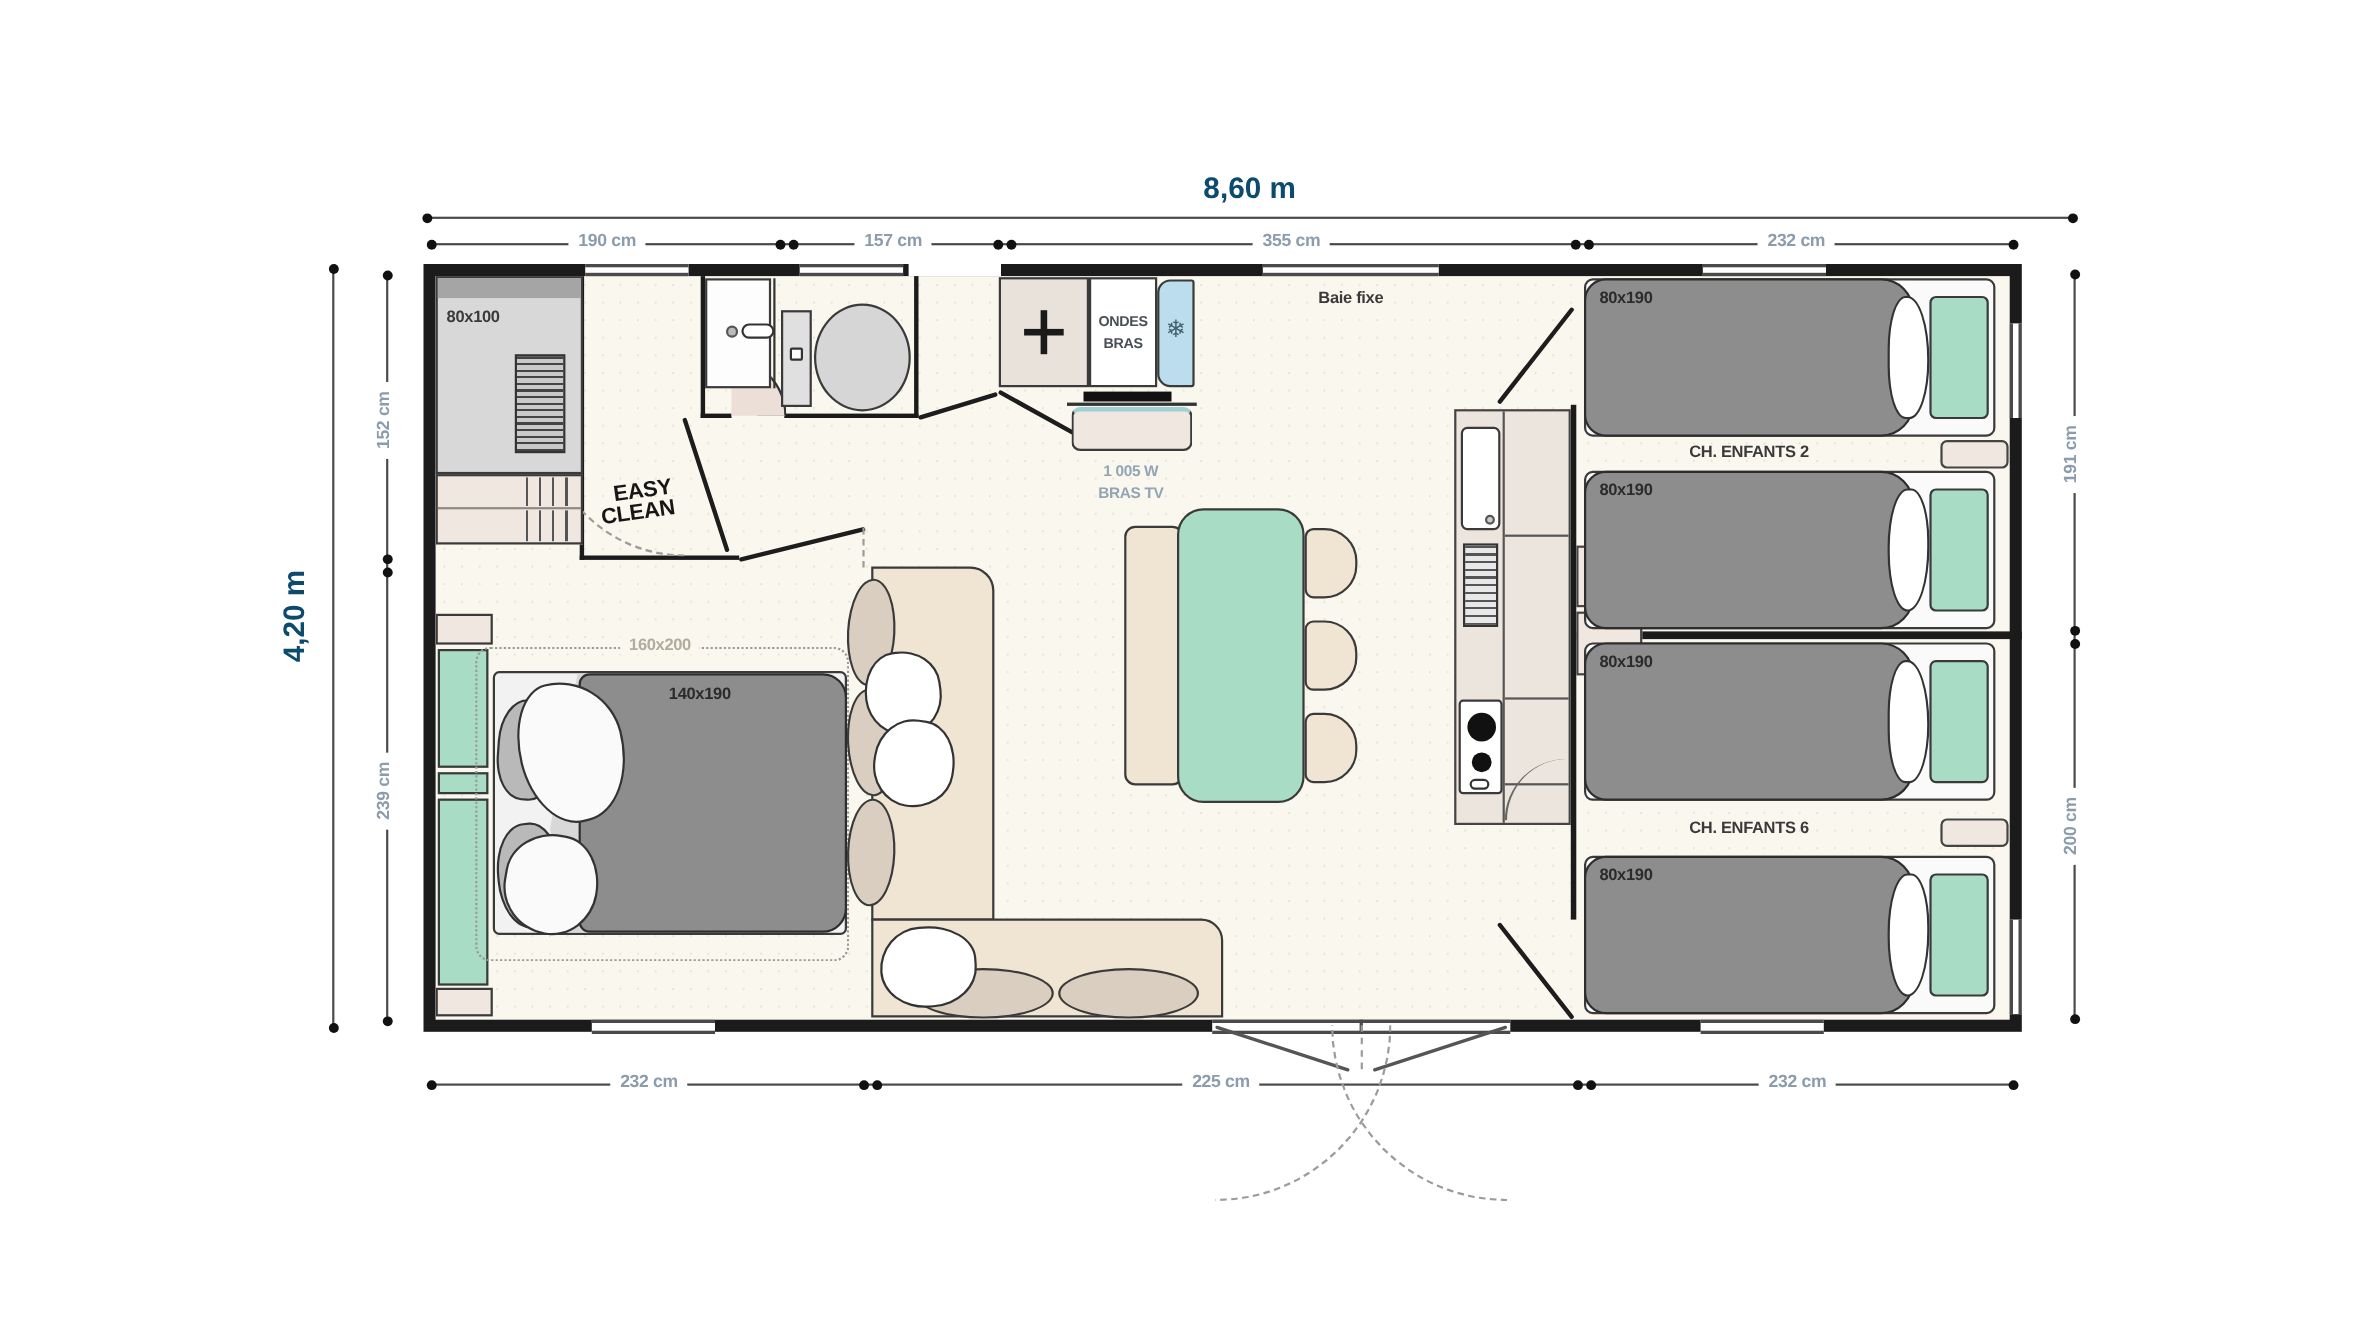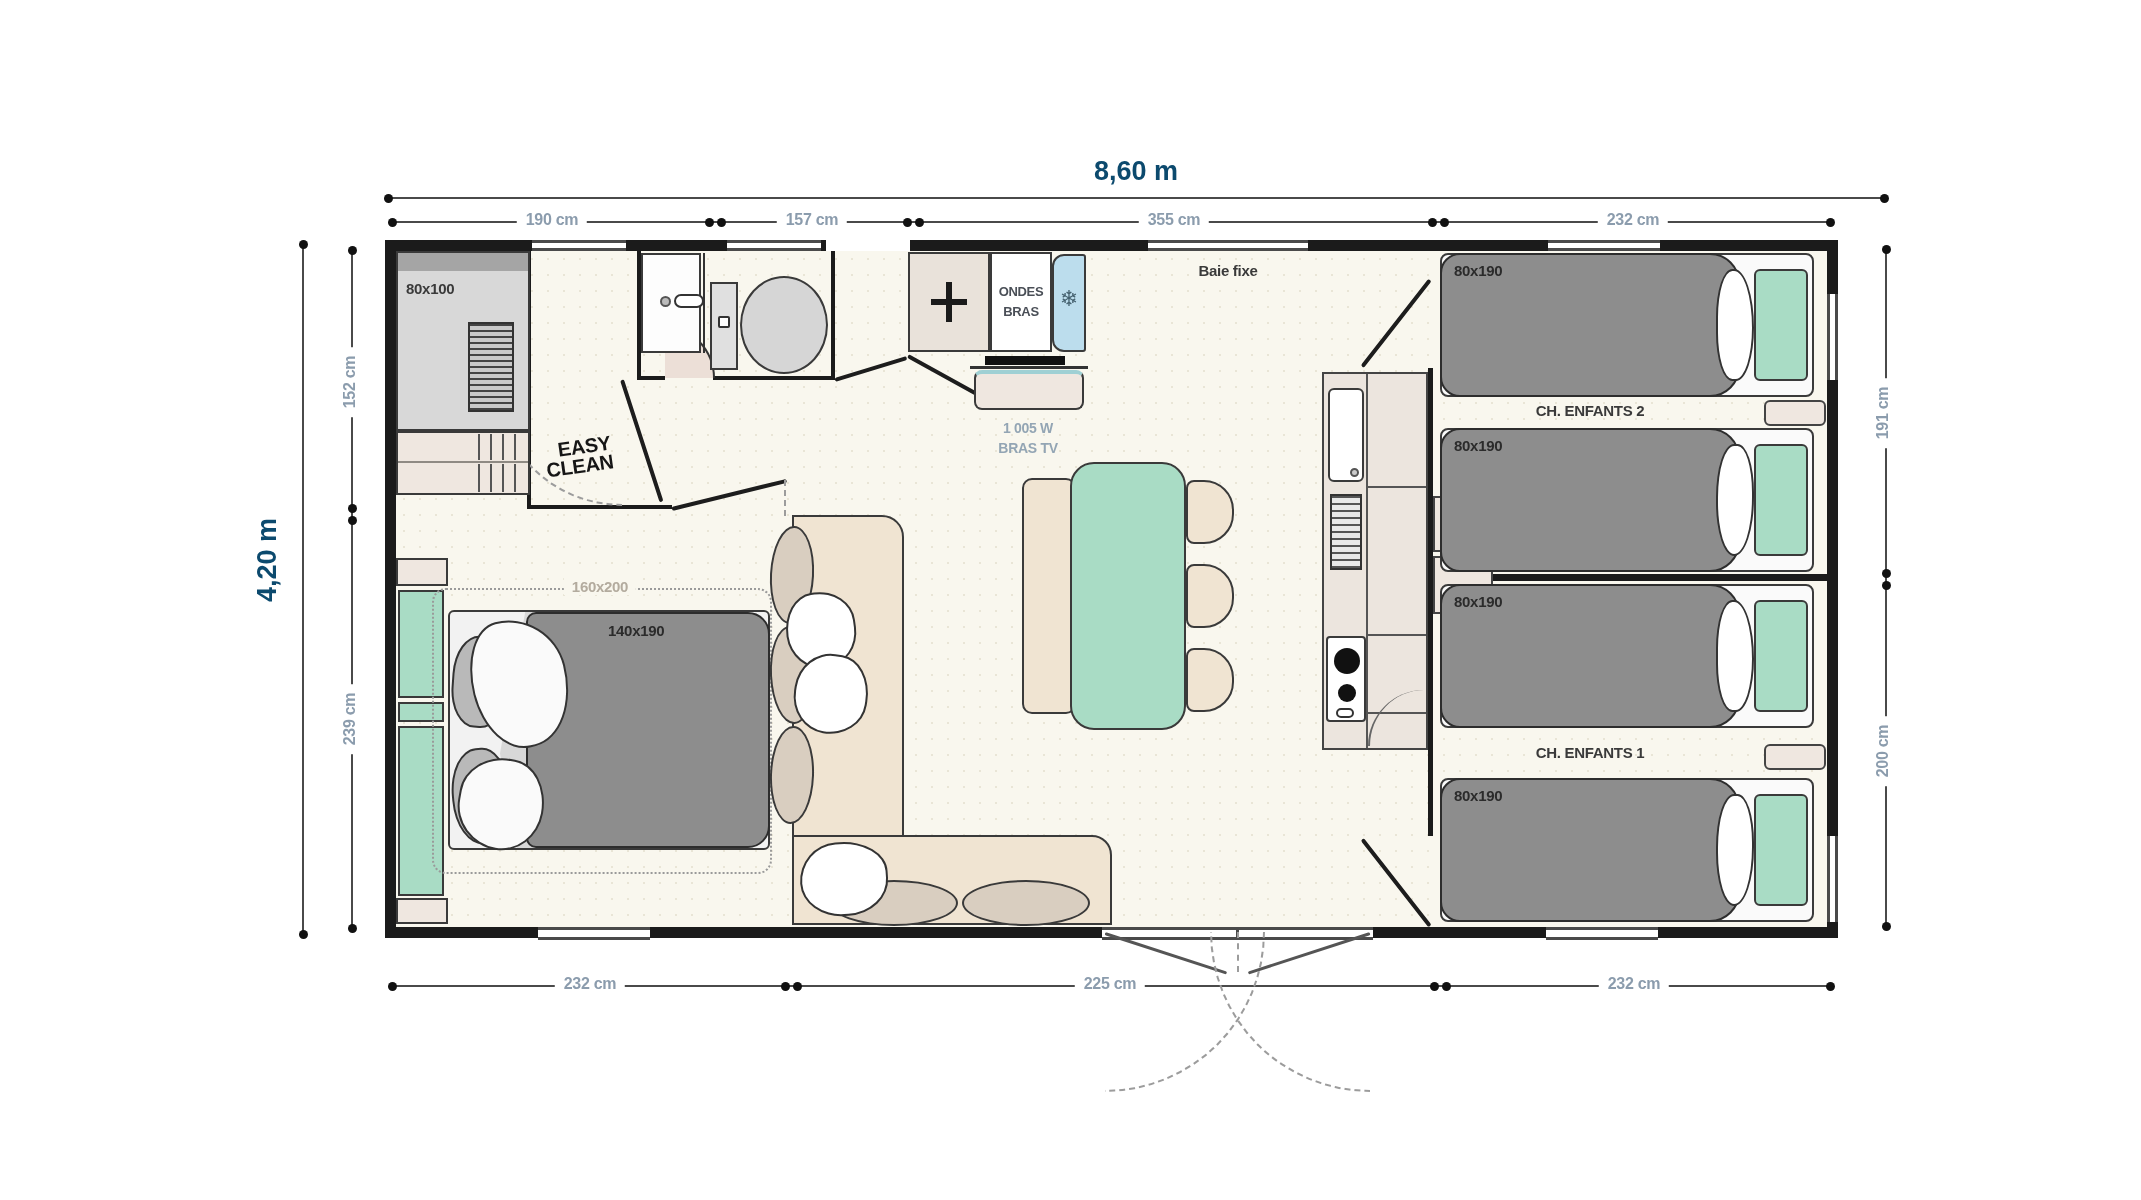--- a/index.html
+++ b/index.html
@@ -248,21 +248,21 @@
   <div class="abs lbl" style="left:1454px;top:437px;font-size:15px;color:#2b2b2b;">80x190</div>
   <div class="abs pillow" style="left:1716px;top:444px;width:38px;height:112px;border-radius:50% 45% 55% 50%;"></div>
   <div class="abs furn mint" style="left:1754px;top:444px;width:54px;height:112px;border-radius:6px;"></div>
 
   <div class="abs furn" style="left:1440px;top:584px;width:374px;height:144px;background:#fafafa;border-radius:8px;"></div>
   <div class="abs furn graybed" style="left:1440px;top:584px;width:300px;height:144px;border-radius:20px 30px 30px 20px;border-color:#2d2d2d;"></div>
   <div class="abs lbl" style="left:1454px;top:593px;font-size:15px;color:#2b2b2b;">80x190</div>
   <div class="abs pillow" style="left:1716px;top:600px;width:38px;height:112px;border-radius:45% 55% 50% 45%;"></div>
   <div class="abs furn mint" style="left:1754px;top:600px;width:54px;height:112px;border-radius:6px;"></div>
 
-  <div class="abs lbl" style="left:1460px;top:744px;width:260px;text-align:center;font-size:15px;">CH. ENFANTS 1</div>
+  <div class="abs lbl" style="left:1460px;top:744px;width:260px;text-align:center;font-size:15px;">CH. ENFANTS 6</div>
   <div class="abs furn" style="left:1764px;top:744px;width:62px;height:26px;background:#efe7e0;border-color:#444;border-radius:6px;"></div>
 
   <div class="abs furn" style="left:1440px;top:778px;width:374px;height:144px;background:#fafafa;border-radius:8px;"></div>
   <div class="abs furn graybed" style="left:1440px;top:778px;width:300px;height:144px;border-radius:20px 30px 30px 20px;border-color:#2d2d2d;"></div>
   <div class="abs lbl" style="left:1454px;top:787px;font-size:15px;color:#2b2b2b;">80x190</div>
   <div class="abs pillow" style="left:1716px;top:794px;width:38px;height:112px;border-radius:50% 45% 55% 50%;"></div>
   <div class="abs furn mint" style="left:1754px;top:794px;width:54px;height:112px;border-radius:6px;"></div>
 
 </div>
 

